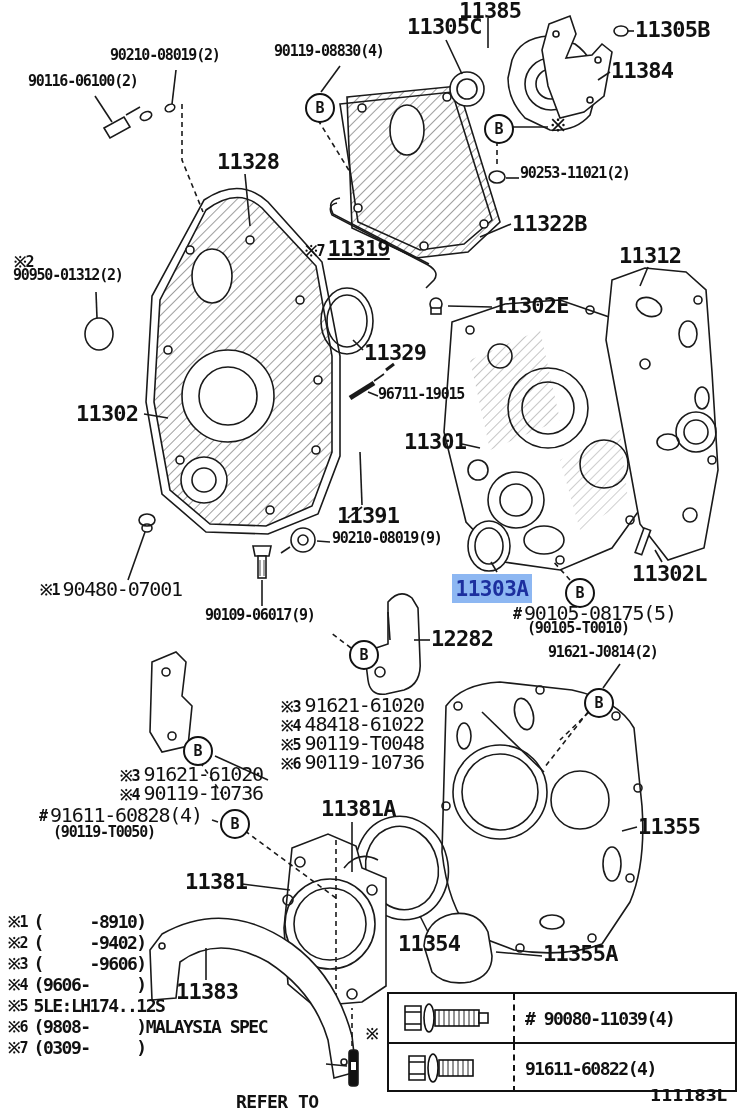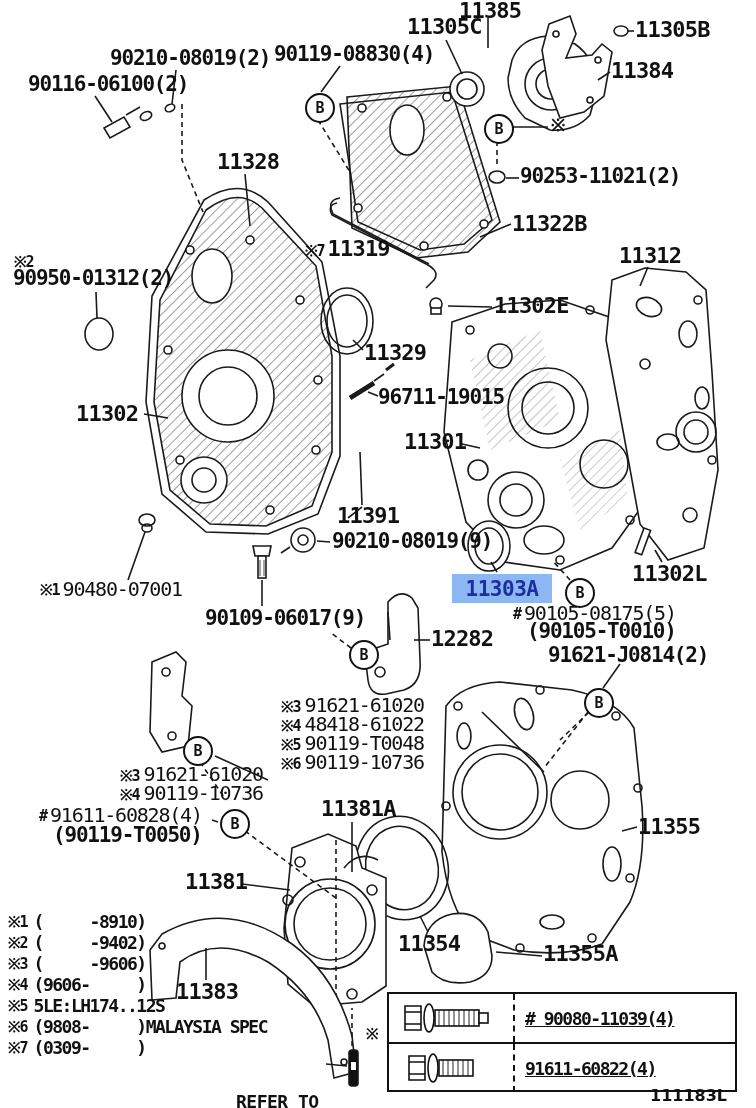--- a/index.html
+++ b/index.html
@@ -1,47 +1,47 @@
 <!DOCTYPE html>
 <html><head>
 <meta charset="utf-8">
 <style>
   html,body{margin:0;padding:0;background:#fff;}
   .stage{position:relative;width:756px;height:1108px;background:#fff;overflow:hidden;
          font-family:"DejaVu Sans Mono","Liberation Mono",monospace;color:#111;}
   svg.art{position:absolute;left:0;top:0;}
-  .lbl{position:absolute;font-weight:bold;font-size:21px;letter-spacing:-1.2px;
+  .lbl{position:absolute;font-weight:bold;font-size:15px;letter-spacing:-1.2px;
        white-space:pre;line-height:1;color:#111;}
   .big{font-size:22px;letter-spacing:-0.8px;}
   .row{position:absolute;display:flex;align-items:flex-end;gap:3px;line-height:1;white-space:pre;}
   .pre{font-weight:bold;font-size:15px;letter-spacing:-1px;padding-bottom:1px;}
   .pn{font-weight:normal;font-size:20px;letter-spacing:-1.2px;}
-  .pnbig{font-weight:bold;font-size:22px;letter-spacing:-0.8px;}
+  .pnbig{font-weight:bold;font-size:22px;letter-spacing:-0.8px;text-decoration:underline;}
   .bmark{position:absolute;width:26px;height:26px;border:2px solid #111;border-radius:50%;
          display:flex;align-items:center;justify-content:center;
          font-weight:bold;font-size:15px;background:#fff;}
-  .hl{position:absolute;left:452px;top:574px;width:100px;height:29px;
+  .hl{position:absolute;left:452px;top:574px;width:80px;height:29px;
       background:var(--hl-bg,#8db7f2);color:var(--hl-tx,#1c2f9e);
       display:flex;align-items:center;justify-content:center;
       font-weight:bold;font-size:21px;letter-spacing:-0.5px;cursor:pointer;}
   .legend{position:absolute;left:8px;top:911px;}
   .legend .lrow{display:flex;align-items:flex-end;height:21px;gap:6px;white-space:pre;}
   .legend .lpre{font-weight:bold;font-size:15px;letter-spacing:-1px;padding-bottom:1px;}
   .legend .ltxt{font-weight:bold;font-size:18px;letter-spacing:-1.5px;}
   .list .lirow{display:flex;align-items:flex-end;height:19px;gap:4px;white-space:pre;}
   .refer{position:absolute;left:236px;top:1052px;font-weight:bold;font-size:18px;
          letter-spacing:-0.5px;line-height:20px;white-space:pre;}
   .ptable{position:absolute;left:387px;top:992px;width:350px;height:100px;
           border:2px solid #111;box-sizing:border-box;}
   .ptable .trow{display:flex;height:48px;}
   .ptable .trow+.trow{border-top:2px solid #111;}
   .ptable .cicon{width:124px;border-right:2px dashed #111;display:flex;
                  align-items:center;justify-content:center;}
   .ptable .ctxt{flex:1;display:flex;flex-direction:column;justify-content:center;
-                padding-left:10px;overflow:hidden;text-decoration:underline;}
+                padding-left:10px;overflow:hidden;}
   .ptable .l1{font-weight:bold;font-size:18px;letter-spacing:-1.5px;white-space:pre;}
   .ptable .l2{font-weight:bold;font-size:18px;letter-spacing:-1.5px;white-space:pre;}
   .tmark{position:absolute;left:366px;top:1027px;font-weight:bold;font-size:15px;}
   .code{position:absolute;left:650px;top:1086px;font-weight:bold;font-size:16px;
         letter-spacing:0px;font-family:"DejaVu Sans","Liberation Sans",sans-serif;}
 </style>
 </head>
 <body>
 
 <div class="stage" style="--hl-bg: #8db7f2; --hl-tx: #1c2f9e;">

